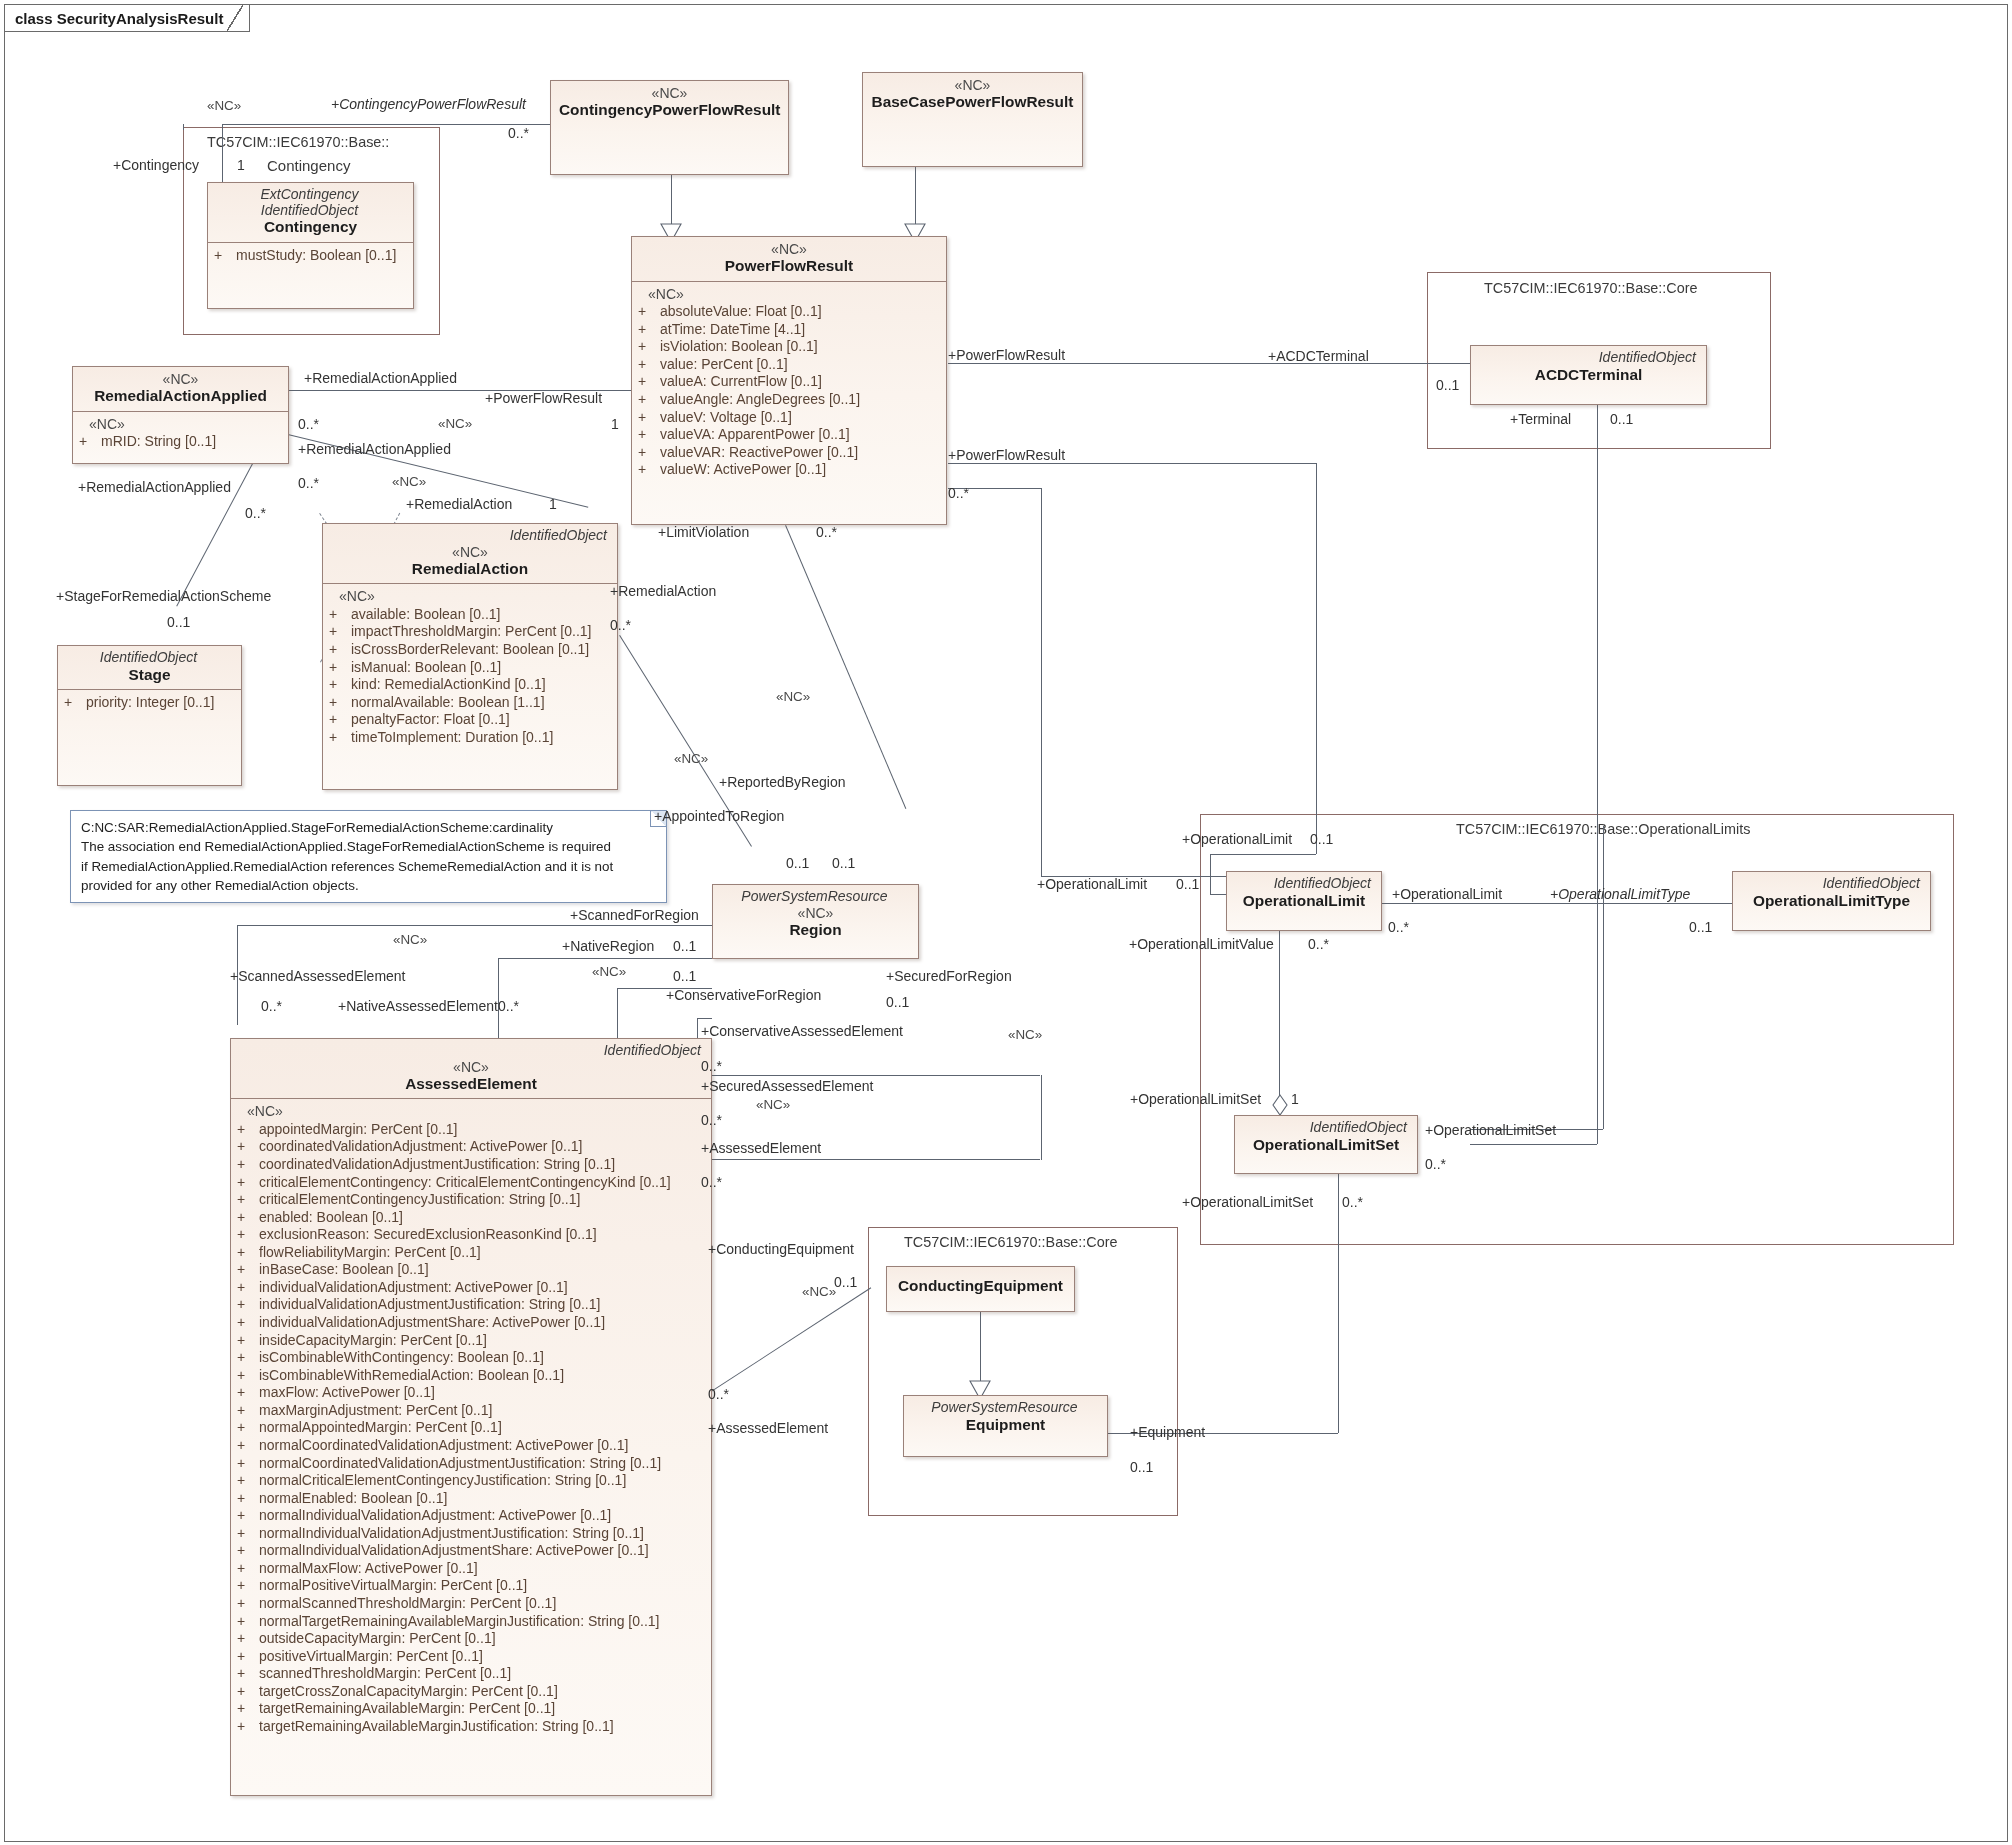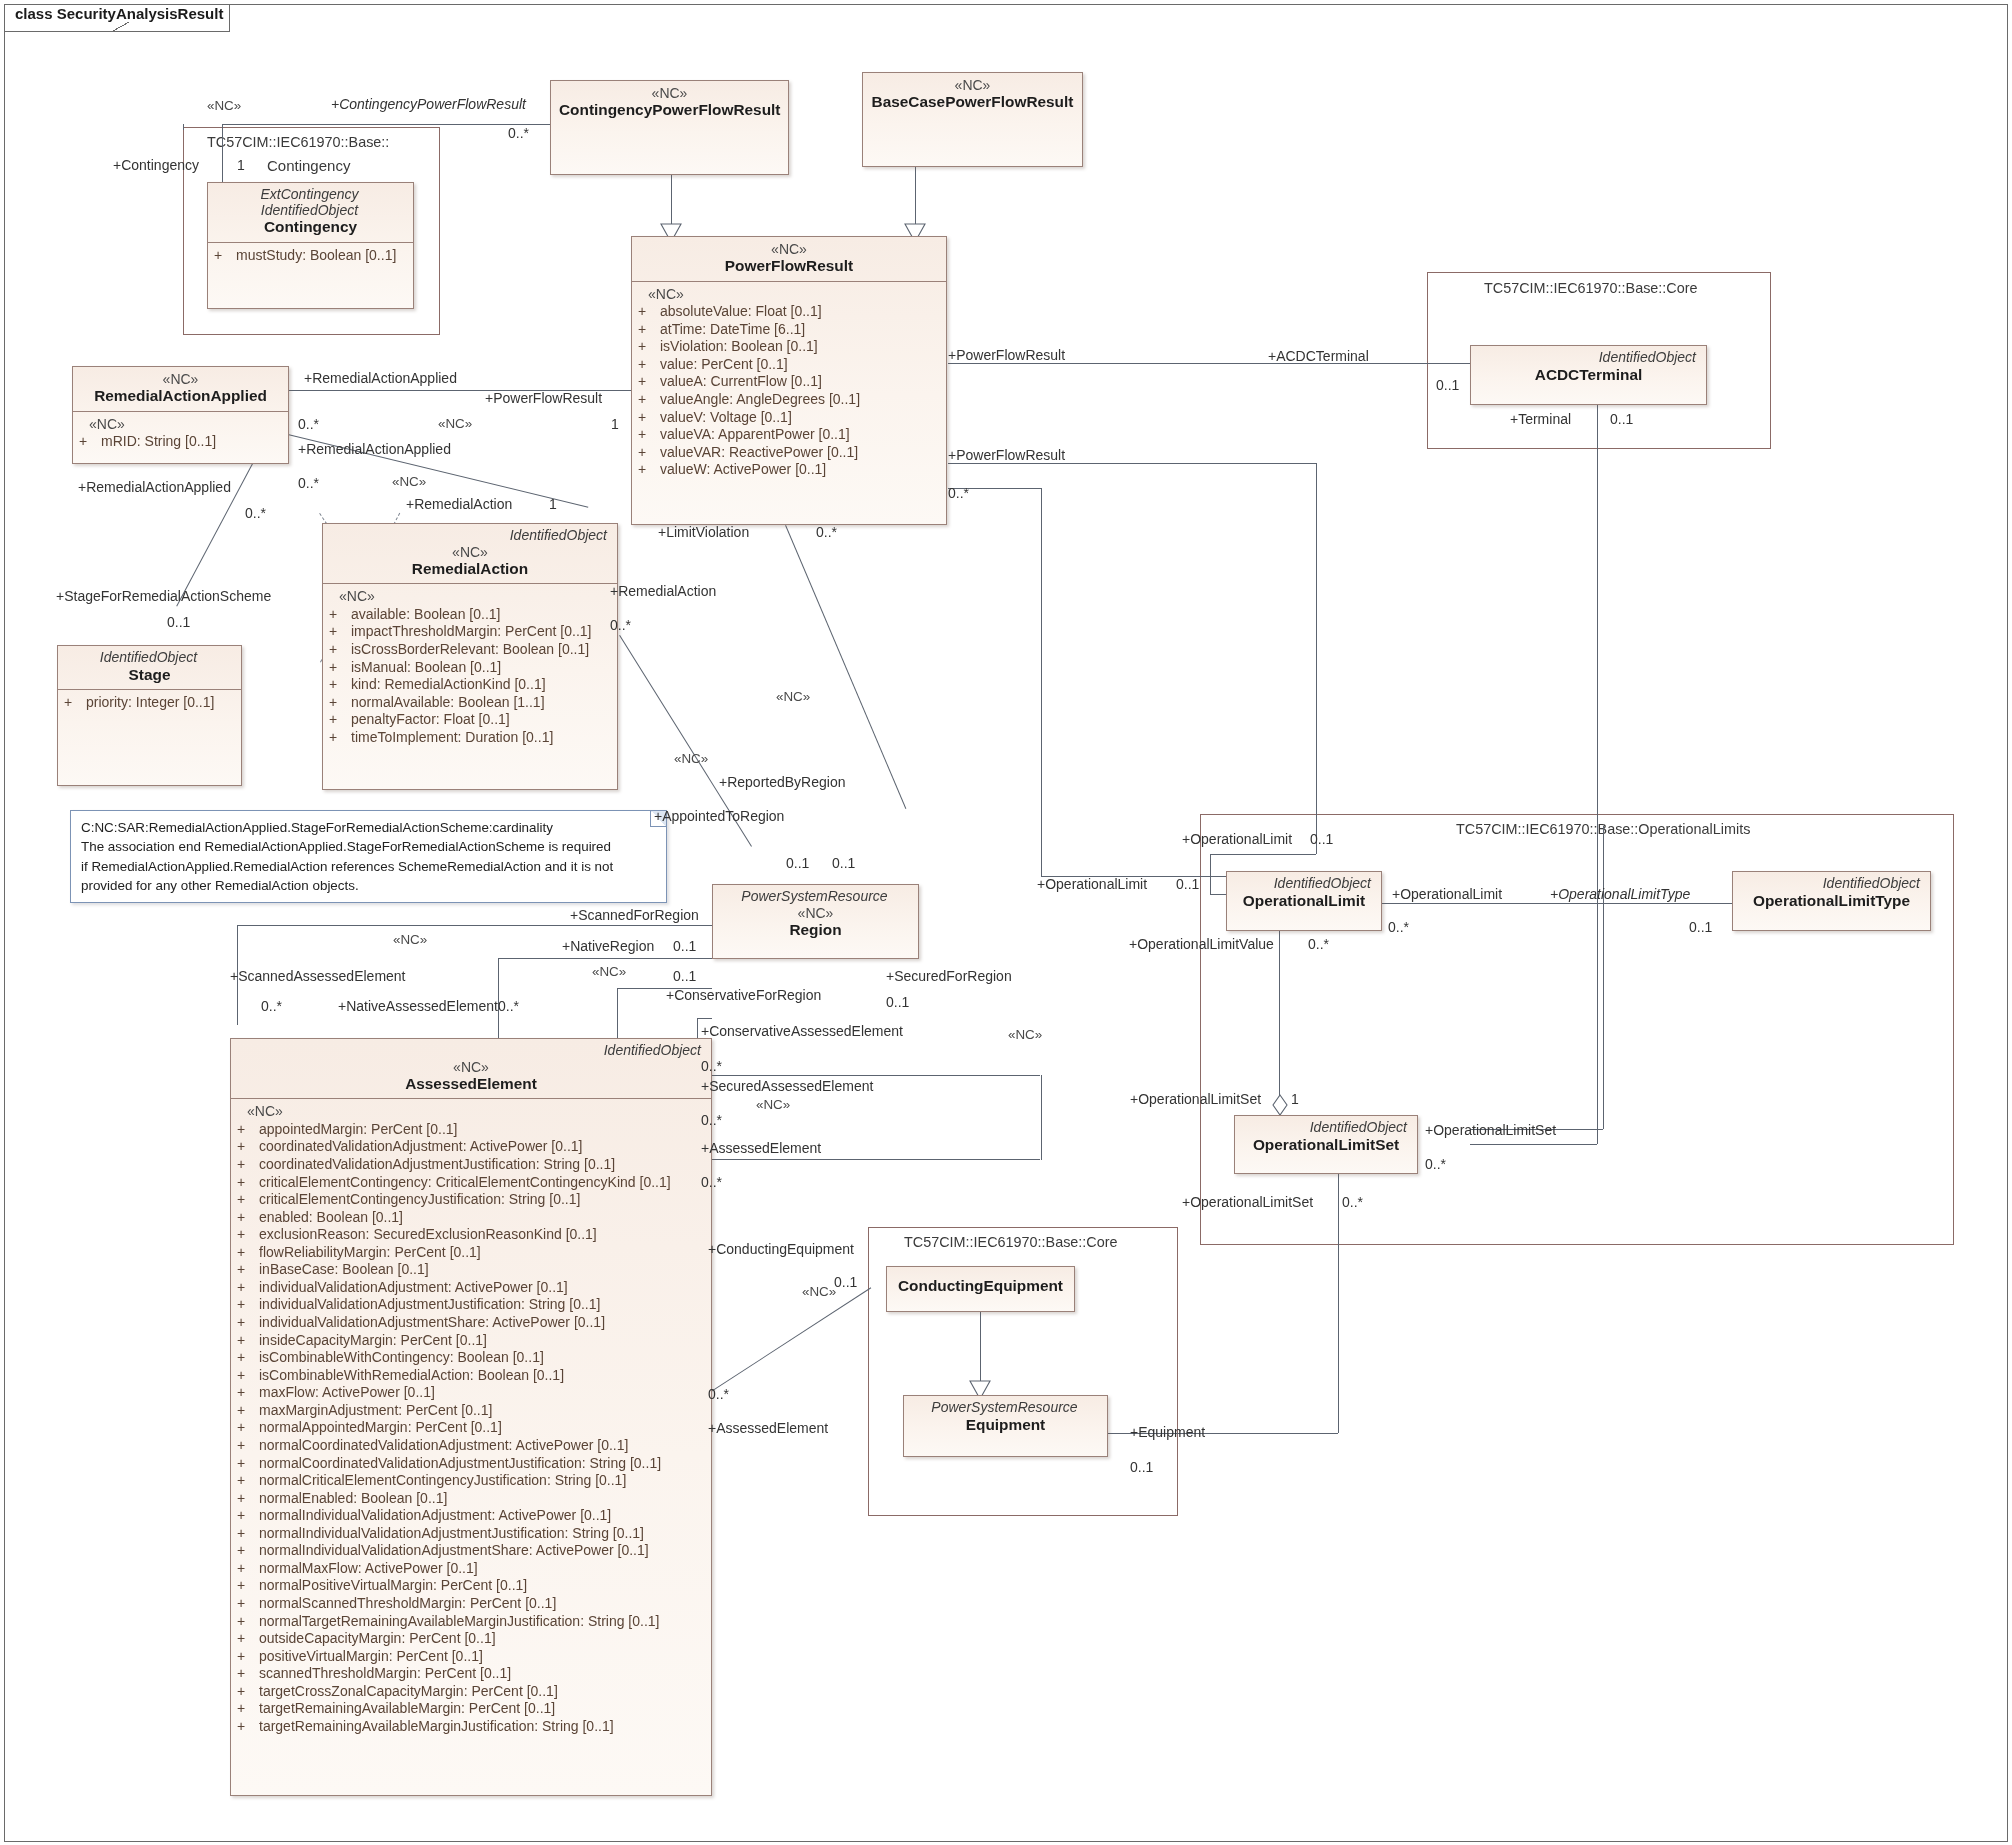--- a/index.html
+++ b/index.html
@@ -2,21 +2,21 @@
 <html><head>
 <meta charset="utf-8">
 <style>
   html,body{margin:0;padding:0;background:#fff;}
   body{font-family:"Liberation Sans","DejaVu Sans",sans-serif;}
   #canvas{position:relative;width:2013px;height:1846px;background:#ffffff;overflow:hidden;}
 
   
   .frame{position:absolute;border:1px solid #6a6a6a;background:transparent;}
   .frame-tab{position:absolute;left:0;top:0;height:26px;border:1px solid #6a6a6a;border-left:none;border-top:none;
-             background:#fff;display:flex;align-items:center;padding:0 6px 0 10px;font-size:15px;font-weight:bold;color:#1b1b1b;flex-direction:column;}
+             background:#fff;display:flex;align-items:center;padding:0 6px 0 10px;font-size:15px;font-weight:bold;color:#1b1b1b;}
   .frame-tab .slash{display:inline-block;width:16px;height:26px;margin-left:4px;
       background:linear-gradient(to bottom right,transparent 47%,#6a6a6a 47%,#6a6a6a 53%,transparent 53%);}
 
   
   .pkg{position:absolute;border:1px solid #8b6a66;background:transparent;}
   .pkg-label{position:absolute;font-size:14.4px;color:#3a3a3a;white-space:nowrap;}
 
   
   .cls{position:absolute;border:1px solid #9a8179;background:linear-gradient(to bottom,#f7ece4 0%,#fbf4ee 55%,#fdf9f5 100%);
        box-shadow:2px 2px 3px rgba(120,100,90,.28);box-sizing:border-box;}
@@ -197,21 +197,21 @@
       <div class="cls-name">PowerFlowResult</div>
     </div>
     <div class="cls-attrs">
       <div class="attr stereo">«NC»</div>
       <div class="attr">
           <span class="vis">+</span>
           <span>absoluteValue: Float [0..1]</span>
         </div>
       <div class="attr">
           <span class="vis">+</span>
-          <span>atTime: DateTime [6..1]</span>
+          <span>atTime: DateTime [4..1]</span>
         </div>
       <div class="attr">
           <span class="vis">+</span>
           <span>isViolation: Boolean [0..1]</span>
         </div>
       <div class="attr">
           <span class="vis">+</span>
           <span>value: PerCent [0..1]</span>
         </div>
       <div class="attr">

